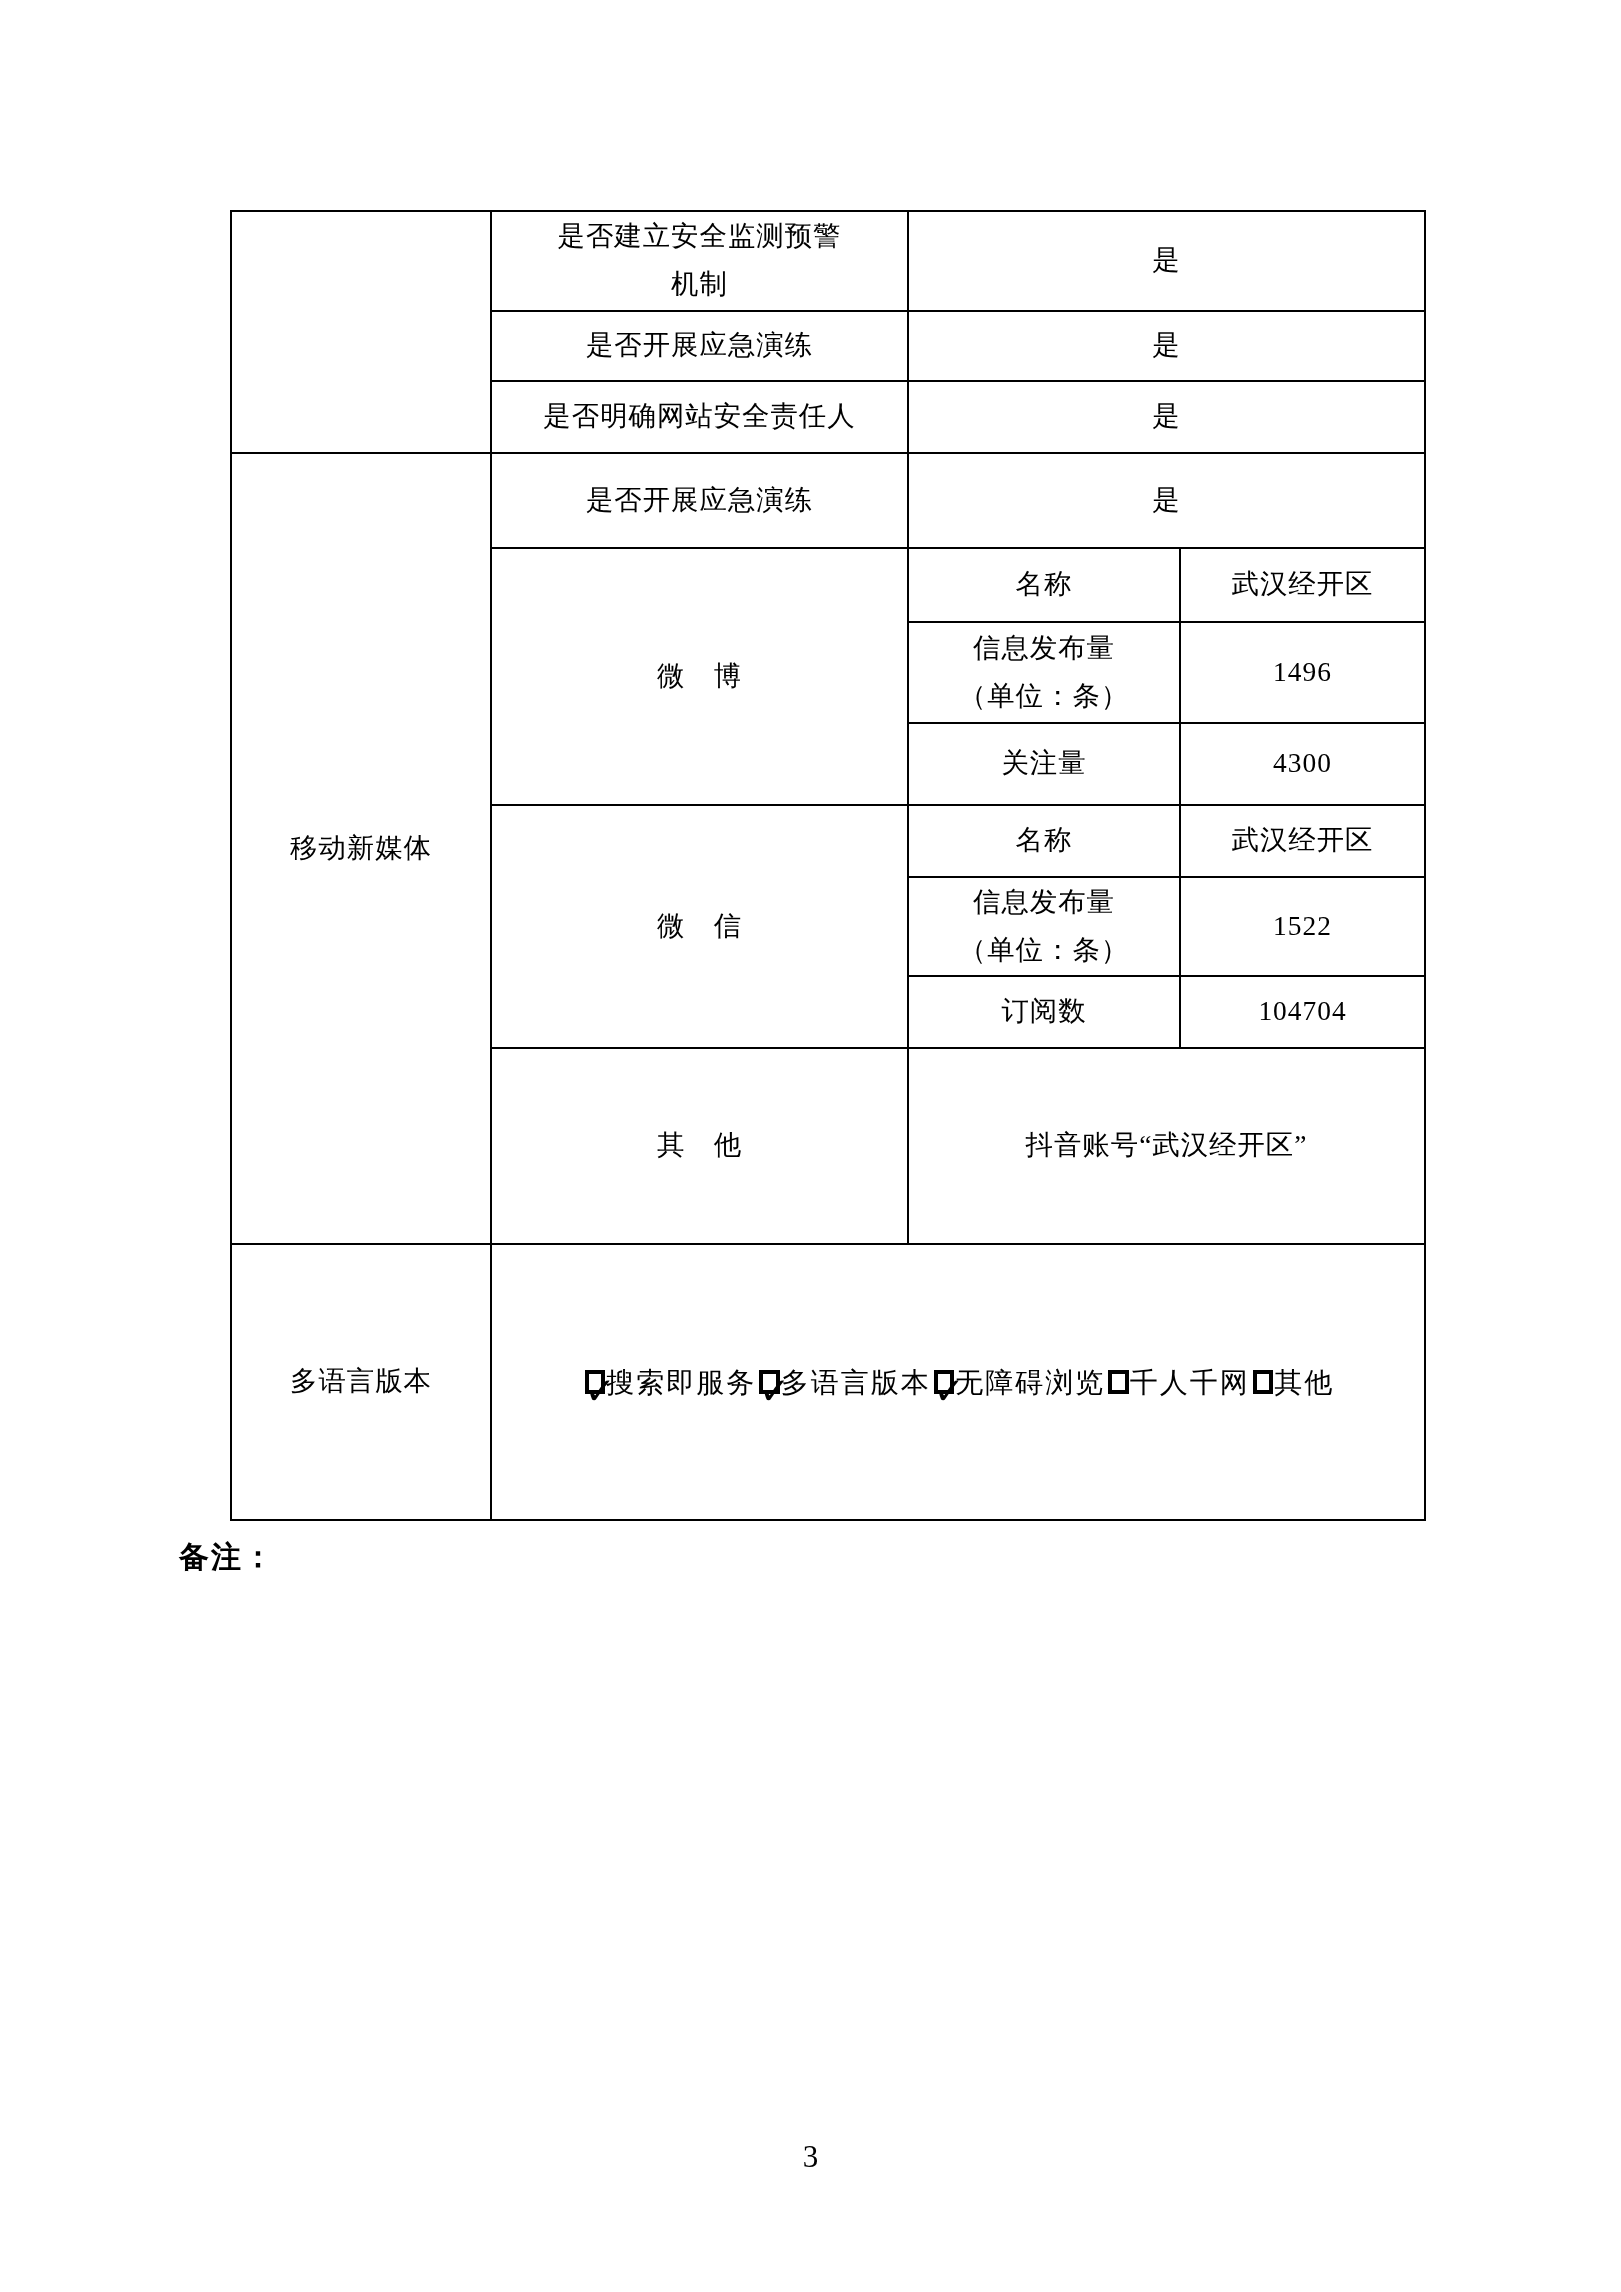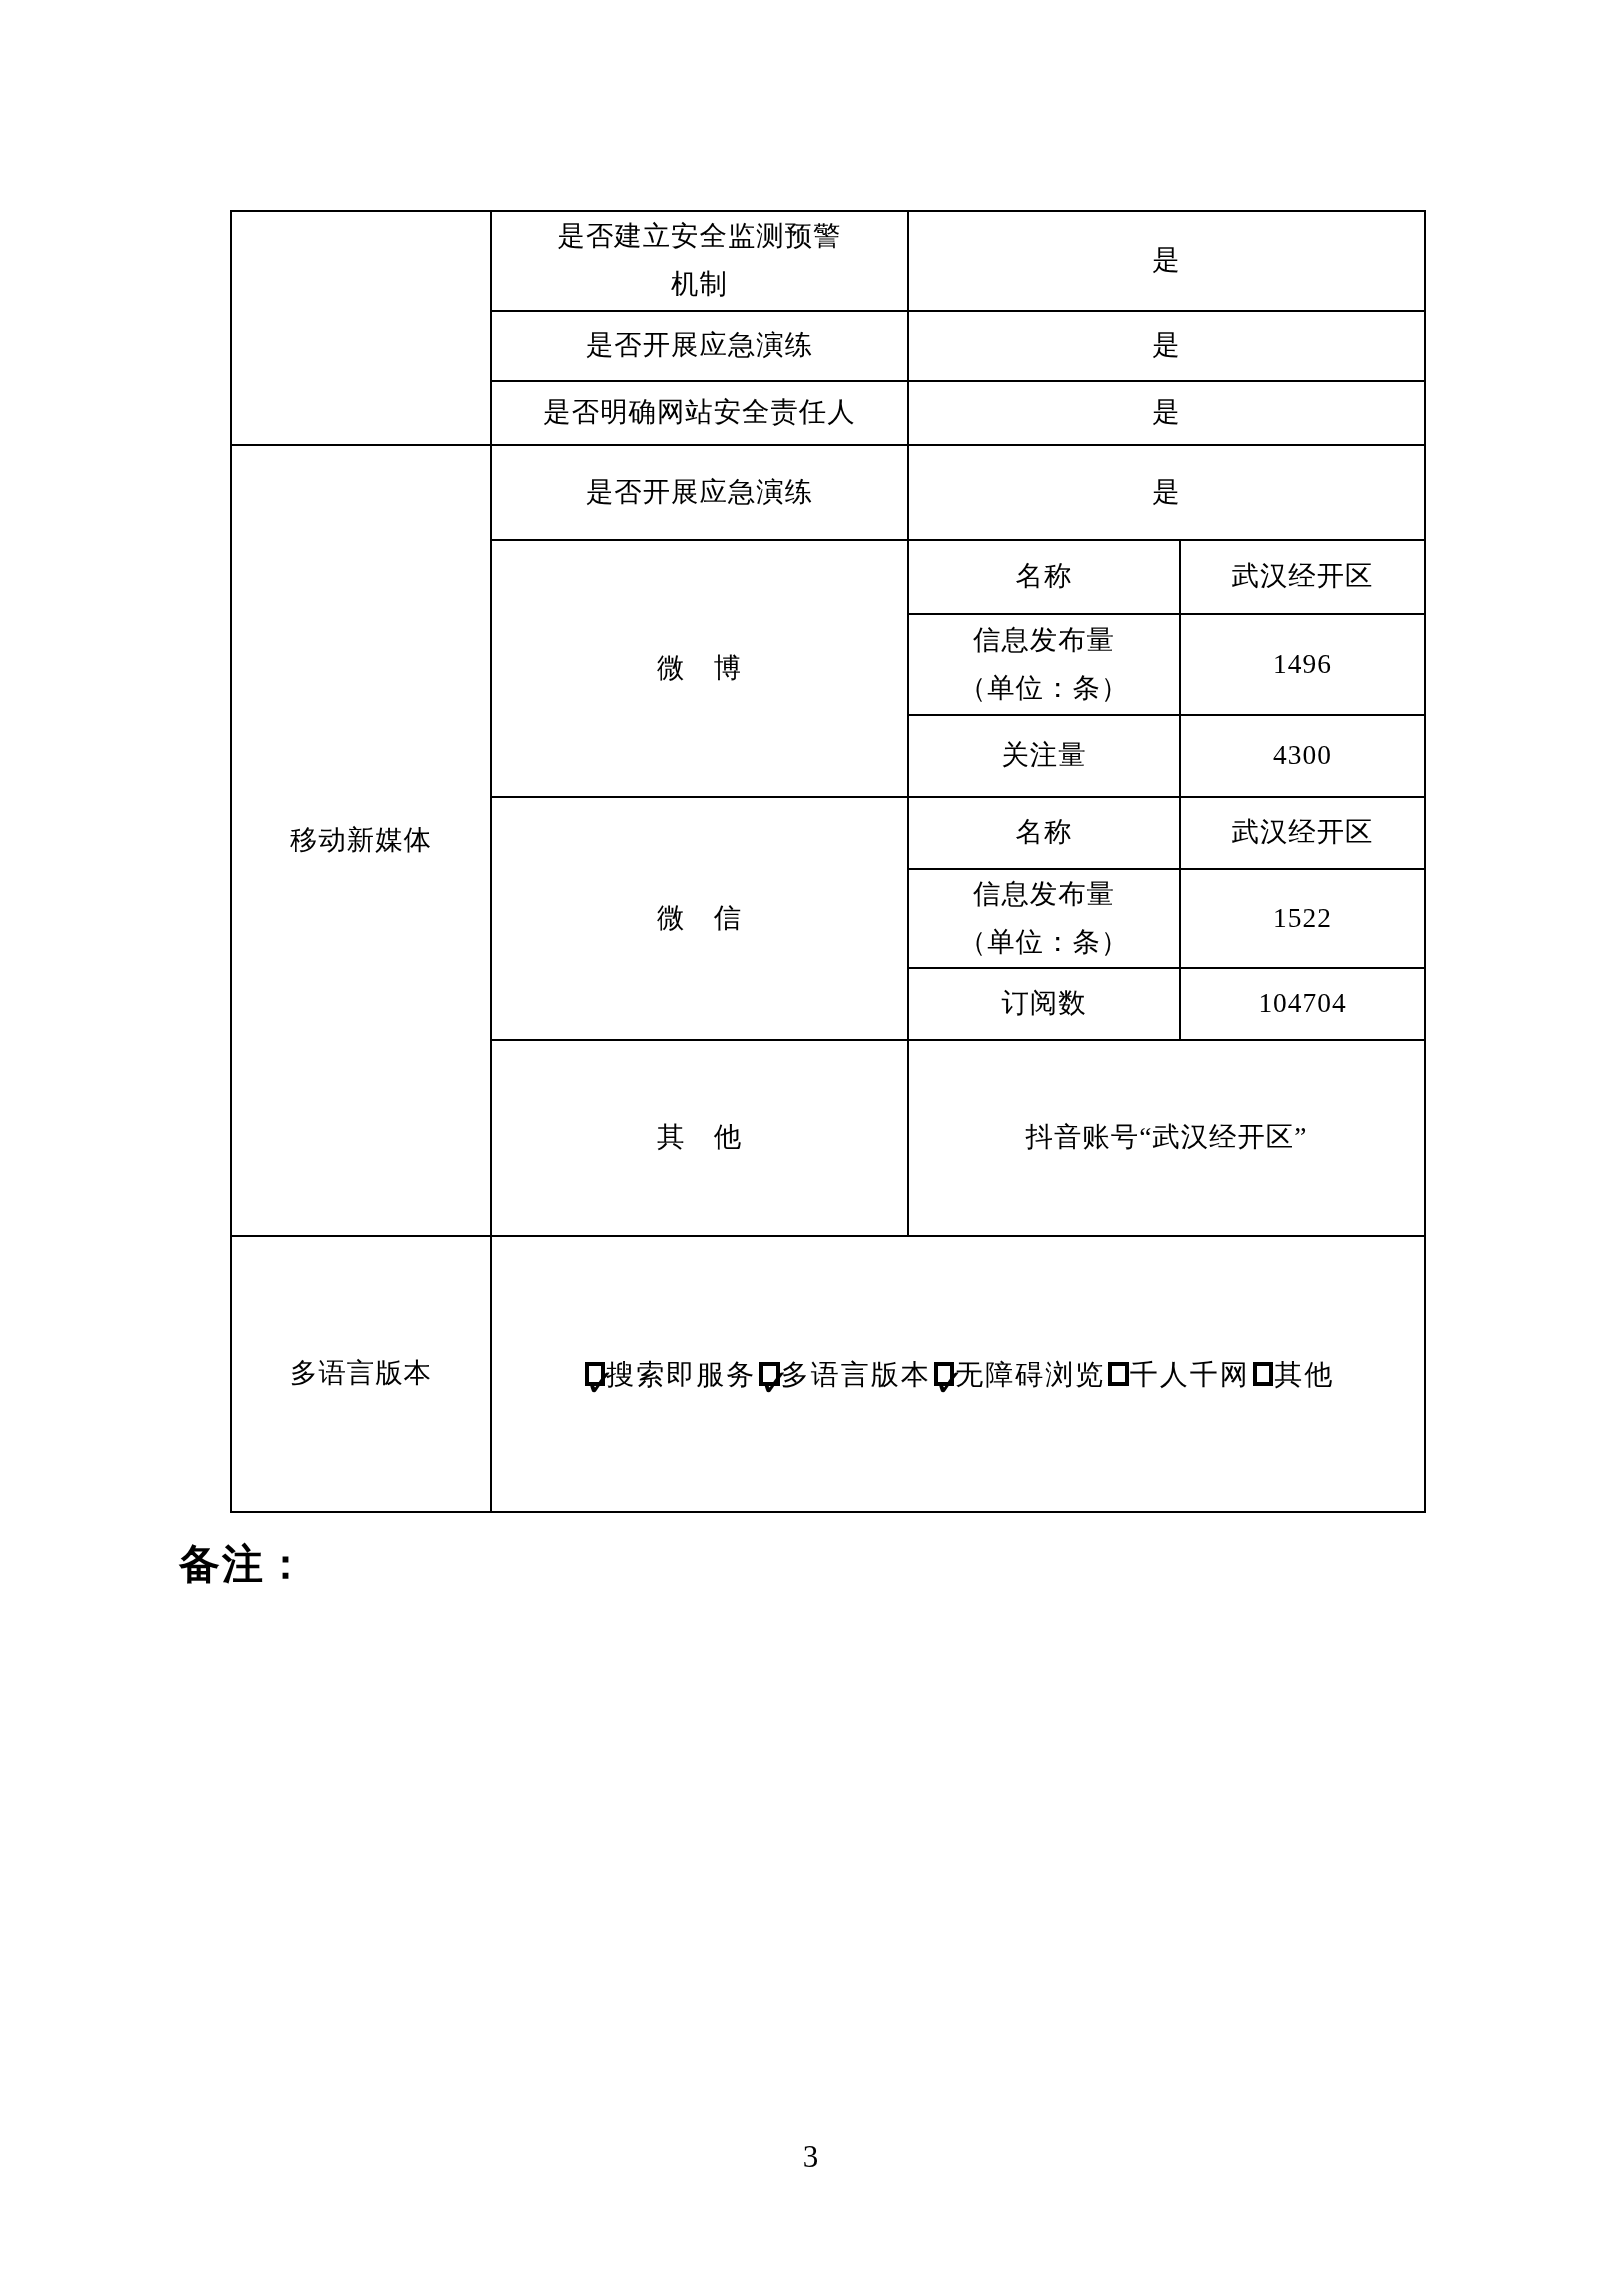--- a/index.html
+++ b/index.html
@@ -55,21 +55,21 @@
     font-size: 37px;
     font-weight: 900;
     letter-spacing: 0;
     font-family: "DejaVu Sans", sans-serif;
     color: #000;
   }
 
   .remarks {
     position: absolute;
     left: 179px; top: 1537px;
-    font-size: 41px;
+    font-size: 30px;
     font-weight: bold;
     letter-spacing: 2px;
   }
   .page-number {
     position: absolute;
     left: 0; top: 2139px;
     width: 100%;
     text-align: center;
     font-size: 31px;
   }
@@ -88,21 +88,21 @@
     <tr style="height:100px">
       <td rowspan="3"></td>
       <td>是否建立安全监测预警
 机制</td>
       <td colspan="2">是</td>
     </tr>
     <tr style="height:70px">
       <td>是否开展应急演练</td>
       <td colspan="2">是</td>
     </tr>
-    <tr style="height:64px">
+    <tr style="height:72px">
       <td>是否明确网站安全责任人</td>
       <td colspan="2">是</td>
     </tr>
     <tr style="height:95px">
       <td rowspan="8">移动新媒体</td>
       <td>是否开展应急演练</td>
       <td colspan="2">是</td>
     </tr>
     <tr style="height:74px">
       <td rowspan="3">微　博</td>

